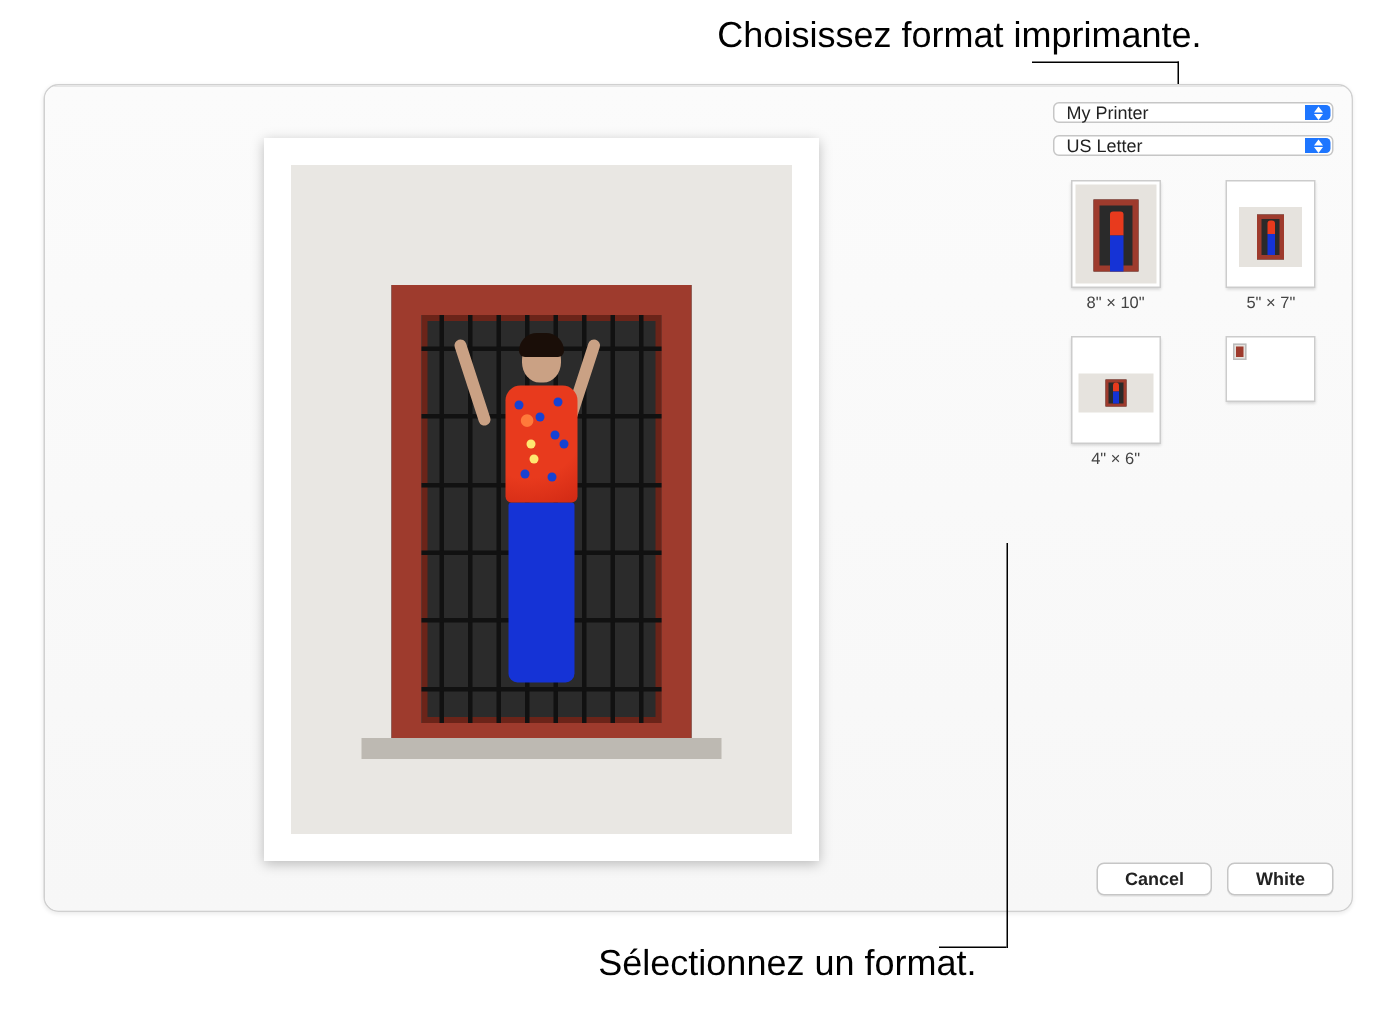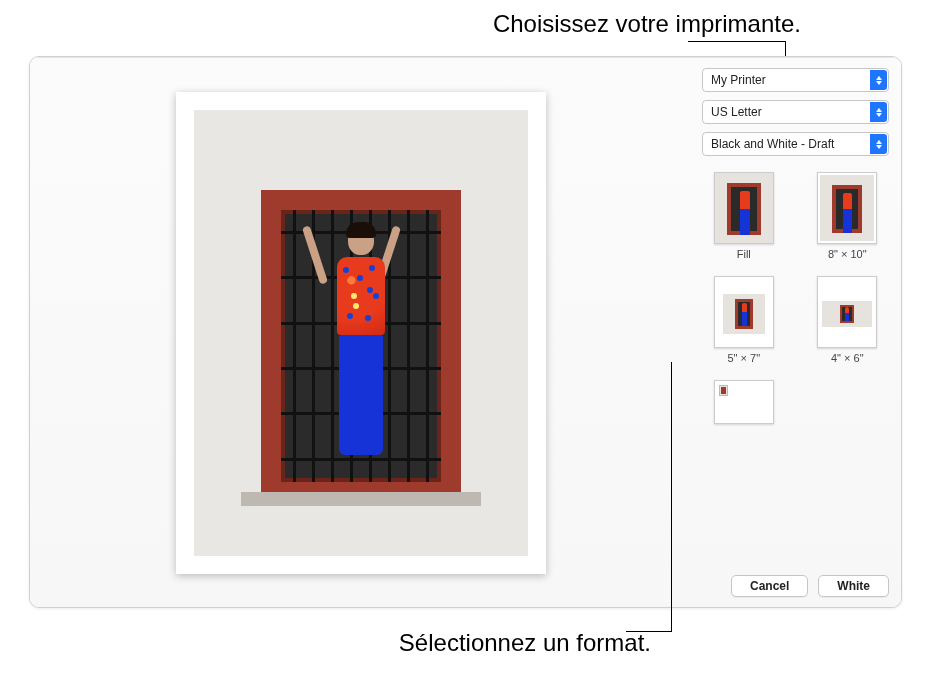--- a/index.html
+++ b/index.html
@@ -165,21 +165,21 @@
   }
 
   .sidebar {
     width: 209px;
     padding: 10px 12px 10px 10px;
     display: flex;
     flex-direction: column;
     gap: 8px;
   }
   .select {
-    height: 24px;
+    height: 14px;
     background: #fff;
     border: 1px solid #c6c6c6;
     border-radius: 4px;
     display: flex;
     align-items: center;
     padding: 0 20px 0 8px;
     font-size: 12px;
     color: #222;
     position: relative;
   }
@@ -261,21 +261,21 @@
     font-size: 12px;
     color: #222;
     display: flex; align-items: center; justify-content: center;
     box-shadow: 0 1px 0 rgba(0,0,0,0.05);
     font-weight: bold;
   }
 </style>
 </head>
 <body>
 
-<div class="callout callout-top">Choisissez votre imprimante.</div>
+<div class="callout callout-top">Choisissez format imprimante.</div>
 <div class="callout-line line-top-horiz"></div>
 <div class="callout-line line-top-vert"></div>
 
 <div class="window">
 
 
   <div class="content">
 
     <div class="preview-area">
       <div class="page">
@@ -326,40 +326,24 @@
       </div>
 
       <div class="select">
         <span>US Letter</span>
         <div class="select-arrows">
           <div class="tri-up"></div>
             <div class="tri-down"></div>
         </div>
       </div>
 
-      <div class="select">
-        <span>Black and White - Draft</span>
-        <div class="select-arrows">
-          <div class="tri-up"></div>
-            <div class="tri-down"></div>
-        </div>
-      </div>
 
       <div class="format-grid">
 
 
-        <div class="format-item">
-          <div class="thumb">
-            <div class="mini-photo" style="inset:0;"></div>
-            <div class="mini-frame" style="top:10px;left:12px;width:34px;height:52px;"></div>
-            <div class="mini-person" style="top:18px;left:25px;width:10px;height:18px;"></div>
-            <div class="mini-skirt" style="top:36px;left:25px;width:10px;height:26px;"></div>
-          </div>
-          <div class="format-label">Fill</div>
-        </div>
 
 
         <div class="format-item">
           <div class="thumb">
             <div class="mini-photo" style="inset:2px;"></div>
             <div class="mini-frame" style="top:12px;left:14px;width:30px;height:48px;"></div>
             <div class="mini-person" style="top:20px;left:25px;width:9px;height:16px;"></div>
             <div class="mini-skirt" style="top:36px;left:25px;width:9px;height:24px;"></div>
           </div>
           <div class="format-label">8" × 10"</div>

